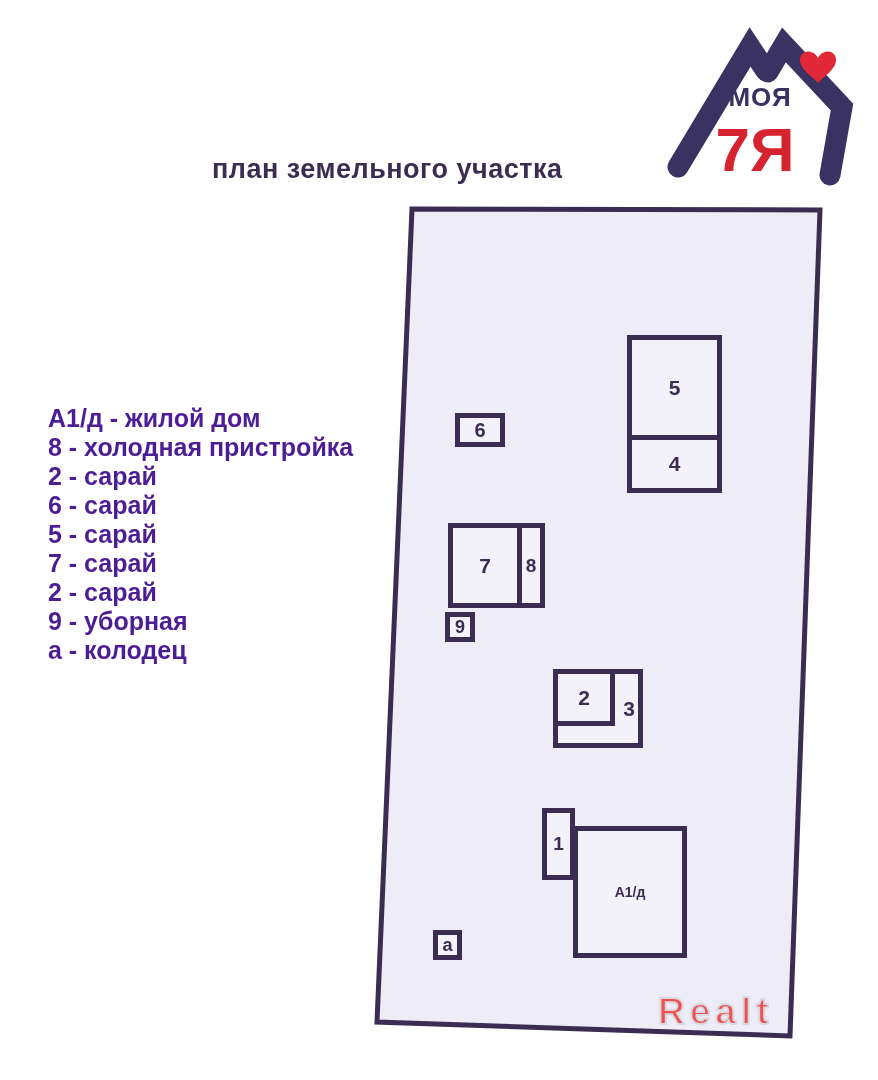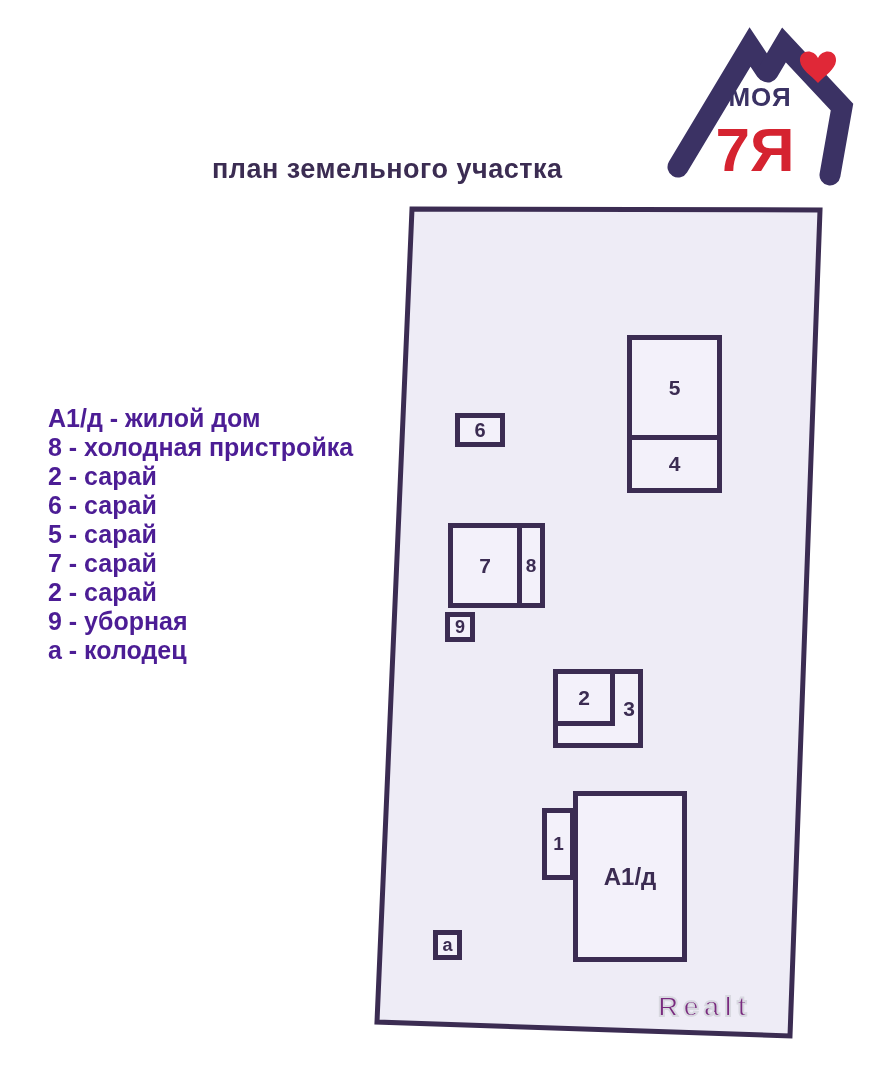--- a/index.html
+++ b/index.html
@@ -43,30 +43,30 @@
   .b54 .cell-4{flex:1;font-size:21px;}
   
   .b78{left:448px;top:523px;width:97px;height:85px;padding:0;}
   .b78 .cell-7{width:64px;border-right:5px solid #3b2c52;font-size:21px;}
   .b78 .cell-8{flex:1;font-size:19px;}
   
   .b3{left:553px;top:669px;width:90px;height:79px;justify-content:flex-end;}
   .b3 .lbl-3{position:absolute;right:3px;top:50%;transform:translateY(-50%);font-size:21px;}
   .b2{left:553px;top:669px;width:62px;height:57px;font-size:21px;}
   
-  .house{left:573px;top:791px;width:114px;height:171px;font-size:24px;}
+  .house{left:573px;top:826px;width:114px;height:132px;font-size:14px;}
   .b1{left:542px;top:808px;width:33px;height:72px;font-size:19px;}
   .b6{left:455px;top:413px;width:50px;height:34px;font-size:20px;}
   .b9{left:445px;top:612px;width:30px;height:30px;font-size:18px;}
   .well{left:433px;top:930px;width:29px;height:30px;font-size:18px;}
   
   .watermark{
     position:absolute;left:658px;top:991px;
-    font-size:28px;font-weight:bold;letter-spacing:5px;
-    color:#701a75;
+    font-size:37px;font-weight:bold;letter-spacing:5px;
+    color:#ef4444;
     -webkit-text-stroke:2px #d7d7df;
     opacity:.92;white-space:nowrap;
   }
 </style>
 </head>
 <body>
 
 <div class="stage">
 
   <svg class="logo" viewBox="0 0 220 185">

